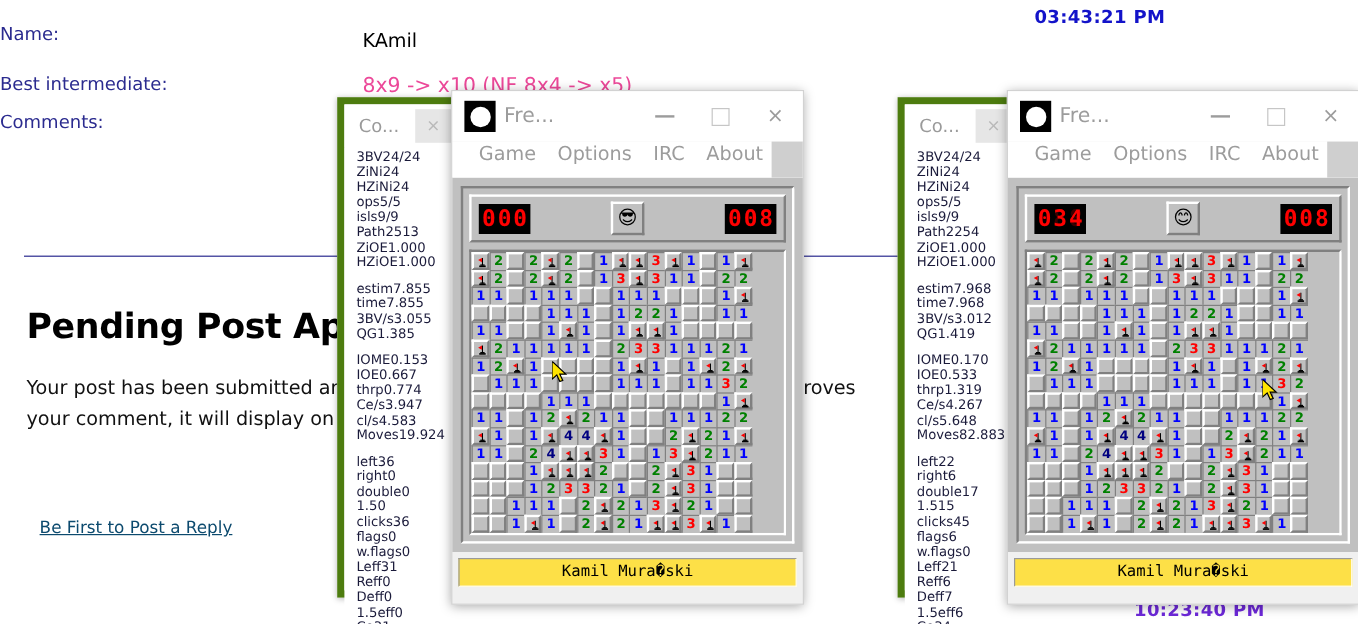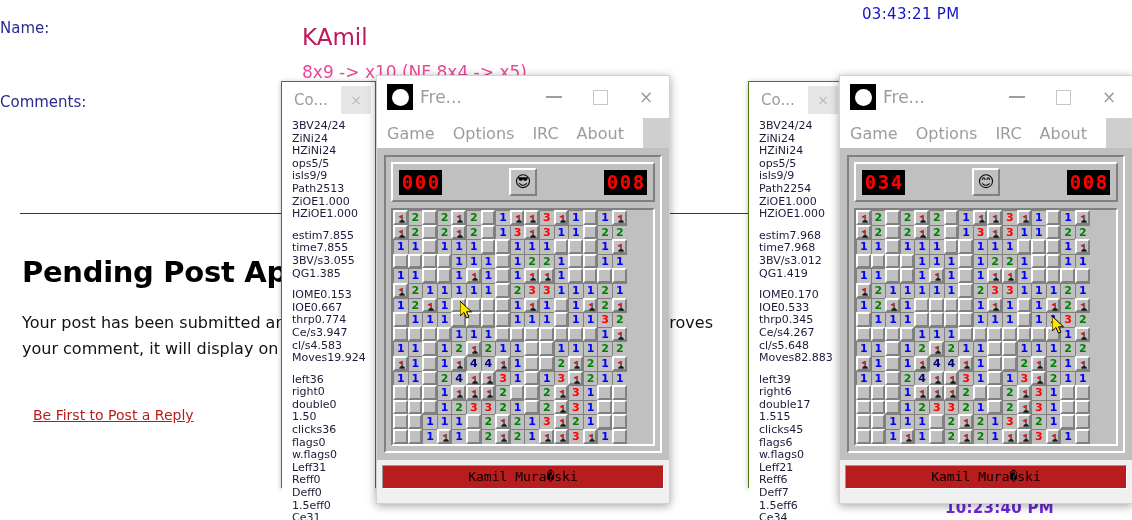--- a/index.html
+++ b/index.html
@@ -12,44 +12,44 @@
   
   #page{position:absolute;inset:0;background:#fff;}
   .form-label{
     position:absolute;left:0;color:#2b2b8f;font-size:15px;
     font-family:"DejaVu Sans","Liberation Sans",sans-serif;white-space:nowrap;text-align:center;
   }
   #lbl-name{top:19px;}
   #lbl-best{top:61px;}
   #lbl-comments{top:93px;}
 
-  #val-name{position:absolute;left:302px;top:24px;color:#be185d;font-size:23px;}
+  #val-name{position:absolute;left:302px;top:24px;color:#000000;font-size:16px;}
   #val-best{position:absolute;left:302px;top:62px;color:#ec4899;font-size:17px;white-space:nowrap;}
 
-  #clock-top{position:absolute;left:862px;top:5px;color:#1313c9;font-size:15px;font-weight:normal;letter-spacing:.3px;}
+  #clock-top{position:absolute;left:862px;top:5px;color:#1313c9;font-size:15px;font-weight:bold;letter-spacing:.3px;}
   #clock-bottom{position:absolute;left:945px;top:499px;color:#6d28d9;font-size:15px;font-weight:bold;letter-spacing:.3px;}
 
   #hr1{position:absolute;left:20px;top:213px;width:1090px;height:0;border-top:1px solid #2b2b8f;}
 
   #pending-title{
     position:absolute;left:22px;top:255px;color:#000;font-size:29px;font-weight:bold;
     white-space:nowrap;letter-spacing:-.3px;
   }
   #pending-body{
     position:absolute;left:22px;top:310px;color:#111;font-size:16px;line-height:26px;
     white-space:nowrap;
   }
   #reply-link{
-    position:absolute;left:33px;top:407px;color:#b91c1c;font-size:14px;
+    position:absolute;left:33px;top:432px;color:#0c4a6e;font-size:14px;
     text-decoration:underline;cursor:pointer;
   }
 
   
   .stats-win{
-    position:absolute;background:#ffffff;border:1px solid #4d7c0f;
+    position:absolute;background:#ffffff;border:6px solid #4d7c0f;
     box-shadow:0 1px 5px rgba(0,0,0,.28);
   }
   .stats-title{
     height:36px;background:#ffffff;display:flex;align-items:center;
     justify-content:space-between;padding-left:12px;
   }
   .stats-title .t{color:#9a9a9a;font-size:15px;}
   .stats-title .xbtn{
     width:30px;height:28px;background:#e6e6e6;color:#b9b9b9;font-size:14px;
     display:flex;align-items:center;justify-content:center;margin-right:4px;
@@ -67,21 +67,21 @@
   
   .ms-win{position:absolute;background:#f0f0f0;border:1px solid #d2d2d2;box-shadow:0 2px 9px rgba(0,0,0,.35);}
   .ms-titlebar{height:42px;display:flex;align-items:center;background:#ffffff;}
   .ms-icon{width:26px;height:26px;background:#000;margin-left:10px;display:flex;align-items:center;justify-content:center;}
   .ms-icon .circ{width:17px;height:17px;border-radius:50%;background:#fff;}
   .ms-apptitle{color:#9c9c9c;font-size:17px;margin-left:7px;}
   .ms-wbtns{margin-left:auto;display:flex;align-items:center;height:100%;}
   .ms-wbtn{width:46px;height:42px;display:flex;align-items:center;justify-content:center;color:#9c9c9c;font-size:17px;}
   .ms-wbtn .sq{width:13px;height:13px;border:1.5px solid #c6c6c6;}
   .ms-wbtn .dash{width:16px;height:1.6px;background:#9c9c9c;}
-  .ms-menubar{height:30px;display:flex;align-items:center;padding-left:10px;background:#fff;position:relative;}
+  .ms-menubar{height:30px;display:flex;align-items:flex-start;padding-left:22px;background:#fff;position:relative;}
   .ms-menu{color:#9c9c9c;font-size:16px;margin-right:18px;cursor:default;}
   .ms-menu-filler{position:absolute;right:0;top:0;width:26px;height:30px;background:#cfcfcf;}
 
   .ms-frame{background:#c0c0c0;padding:7px;}
   .sunk{border-top:2px solid #808080;border-left:2px solid #808080;border-bottom:2px solid #ffffff;border-right:2px solid #ffffff;}
   .raised{border-top:2px solid #ffffff;border-left:2px solid #ffffff;border-bottom:2px solid #808080;border-right:2px solid #808080;}
 
   .ms-head{display:flex;align-items:center;justify-content:space-between;background:#c0c0c0;padding:4px 6px;}
   .lcd{background:#000;padding:1px 2px;display:flex;}
   .lcd .d{
@@ -99,32 +99,33 @@
     line-height:14.6px;text-align:center;
     font-family:"DejaVu Sans","Liberation Sans",sans-serif;
   }
   .cell.cov{background:#c0c0c0;border-top:2px solid #fff;border-left:2px solid #fff;border-bottom:2px solid #808080;border-right:2px solid #808080;}
   .cell.open{background:#c0c0c0;border-top:1px solid #808080;border-left:1px solid #808080;}
   .n1{color:#0000ff}.n2{color:#008000}.n3{color:#ff0000}.n4{color:#000080}
   .flagcell{position:relative;}
   .flagcell .fl{position:absolute;left:3px;top:2px;width:9px;height:10px;}
 
   .ms-status{
-    background:#b91c1c;margin:5px 5px 6px 5px;height:22px;line-height:22px;text-align:center;
+    background:#fde047;margin:5px 5px 6px 5px;height:22px;line-height:22px;text-align:center;
     color:#000;font-size:13px;font-family:"DejaVu Sans Mono","Liberation Mono",monospace;
     border-top:1px solid #9a9a9a;border-left:1px solid #9a9a9a;
     border-bottom:1px solid #fff;border-right:1px solid #fff;
   }
 </style>
 </head>
 <body>
 
 <div id="page">
 
   <div class="form-label" id="lbl-name">Name:</div>
+  <div class="form-label" id="lbl-best">Best intermediate:</div>
   <div class="form-label" id="lbl-comments">Comments:</div>
 
   <div id="val-name">KAmil</div>
   <div id="val-best">8x9 -&gt; x10 (NF 8x4 -&gt; x5)</div>
 
   <div id="clock-top">03:43:21 PM</div>
   <div id="clock-bottom">10:23:40 PM</div>
 
   <div id="hr1"></div>
 
@@ -327,38 +328,38 @@
       <div class="srow">
         <span class="k">IOME</span>
         <span class="v">0.170</span>
       </div>
       <div class="srow">
         <span class="k">IOE</span>
         <span class="v">0.533</span>
       </div>
       <div class="srow">
         <span class="k">thrp</span>
-        <span class="v">0.345</span>
+        <span class="v">1.319</span>
       </div>
       <div class="srow">
         <span class="k">Ce/s</span>
         <span class="v">4.267</span>
       </div>
       <div class="srow">
         <span class="k">cl/s</span>
         <span class="v">5.648</span>
       </div>
       <div class="srow">
         <span class="k">Moves</span>
         <span class="v">82.883</span>
       </div>
       <div class="sgap"></div>
       <div class="srow">
         <span class="k">left</span>
-        <span class="v">39</span>
+        <span class="v">22</span>
       </div>
       <div class="srow">
         <span class="k">right</span>
         <span class="v">6</span>
       </div>
       <div class="srow">
         <span class="k">double</span>
         <span class="v">17</span>
       </div>
       <div class="srow">

